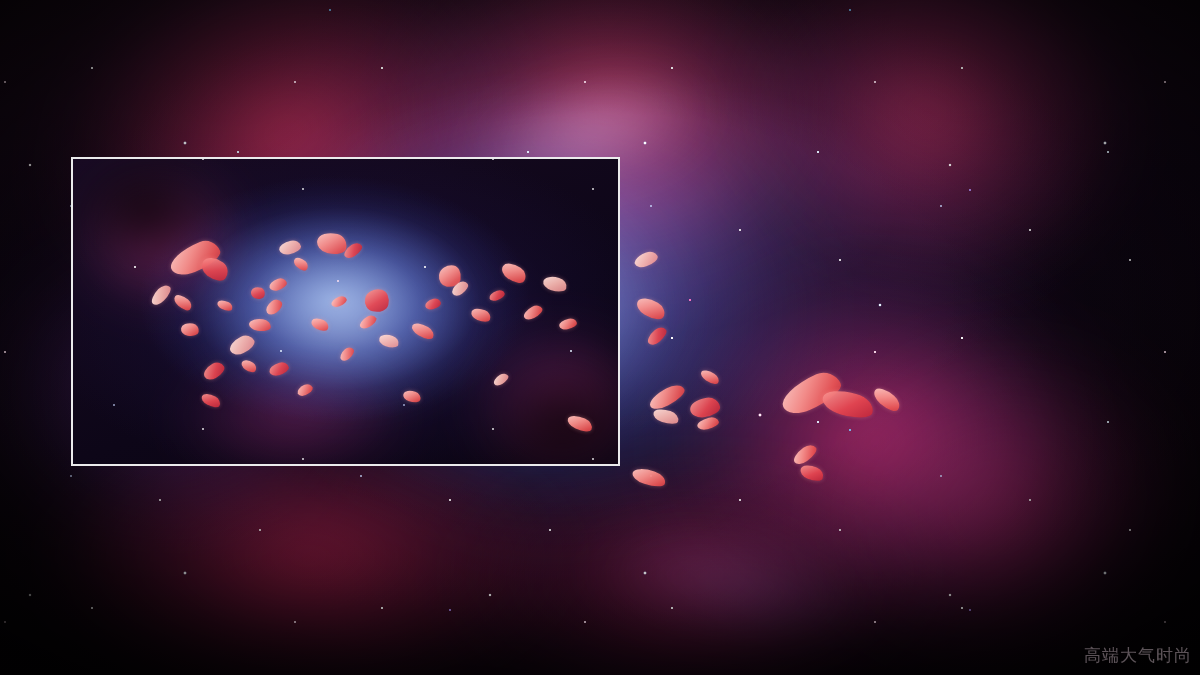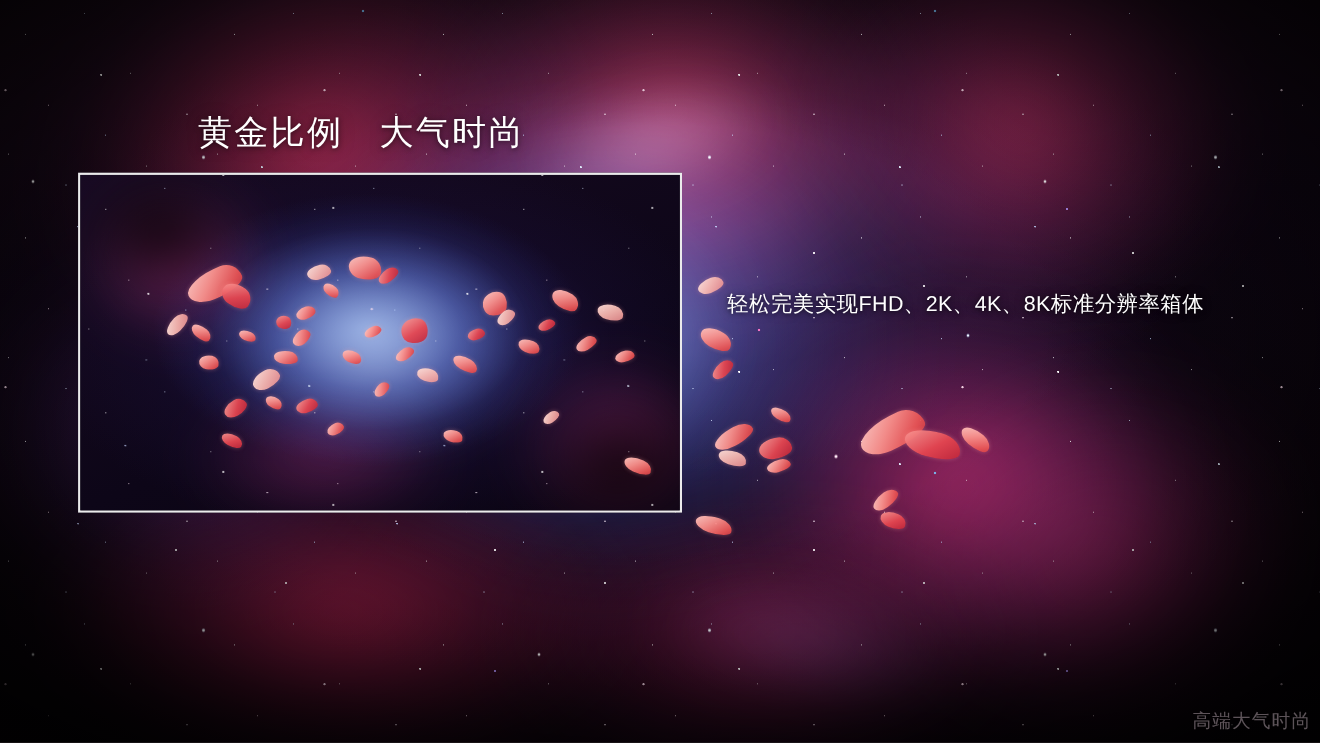--- a/index.html
+++ b/index.html
@@ -392,21 +392,19 @@
       <div class="petal pale" style="left:470px; top:118px; width:24px; height:14px; transform:rotate(16deg);"></div>
       <div class="petal" style="left:486px; top:160px; width:18px; height:10px; transform:rotate(-12deg);"></div>
       <div class="petal deep" style="left:128px; top:236px; width:20px; height:11px; transform:rotate(28deg);"></div>
       <div class="petal" style="left:224px; top:226px; width:16px; height:10px; transform:rotate(-24deg);"></div>
       <div class="petal" style="left:330px; top:232px; width:18px; height:11px; transform:rotate(18deg);"></div>
       <div class="petal pale" style="left:420px; top:216px; width:16px; height:9px; transform:rotate(-32deg);"></div>
       <div class="petal" style="left:494px; top:258px; width:26px; height:13px; transform:rotate(24deg);"></div>
     </div>
   </div>
 
-  <div class="title">黄金比例　大气时尚</div>
 
   <div class="body-text">
-    <div class="body-line">轻松完美实现FHD、2K、4K、8K标准分辨率箱体</div>
   </div>
 
   <div class="watermark">高端大气时尚</div>
 
 </div>
 
 </body></html>

